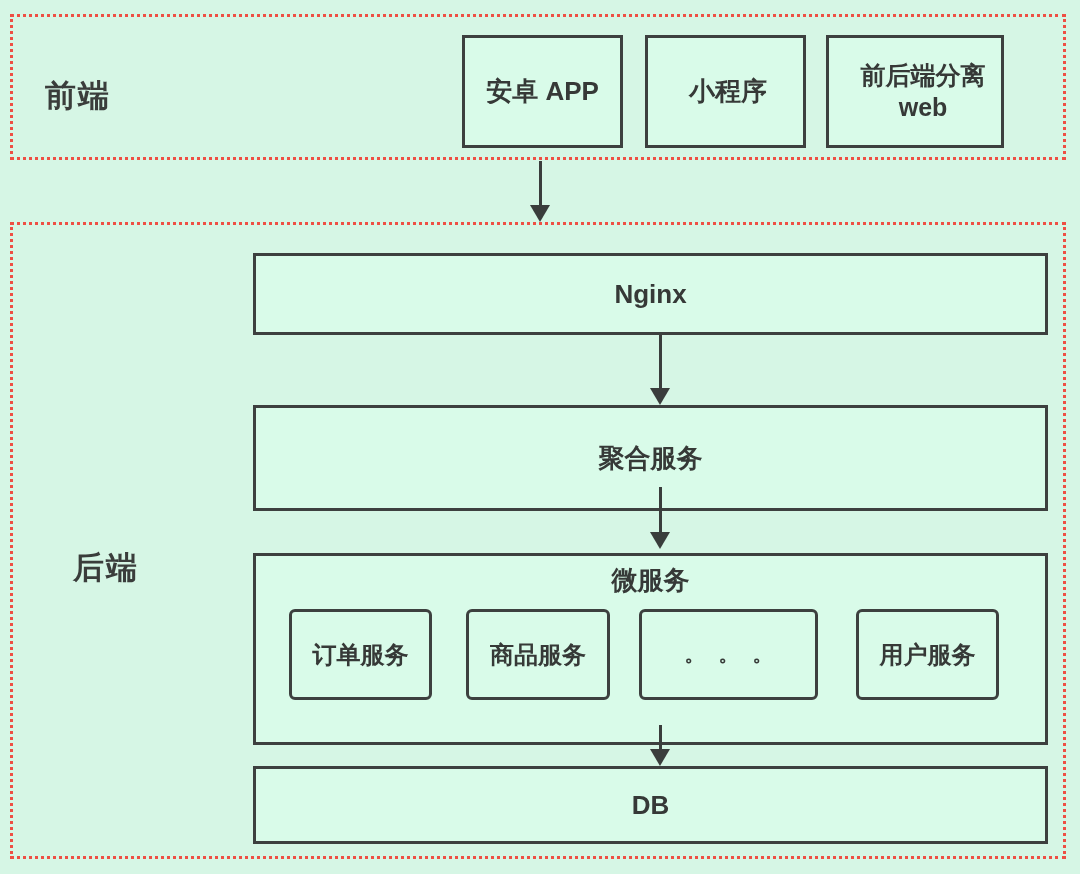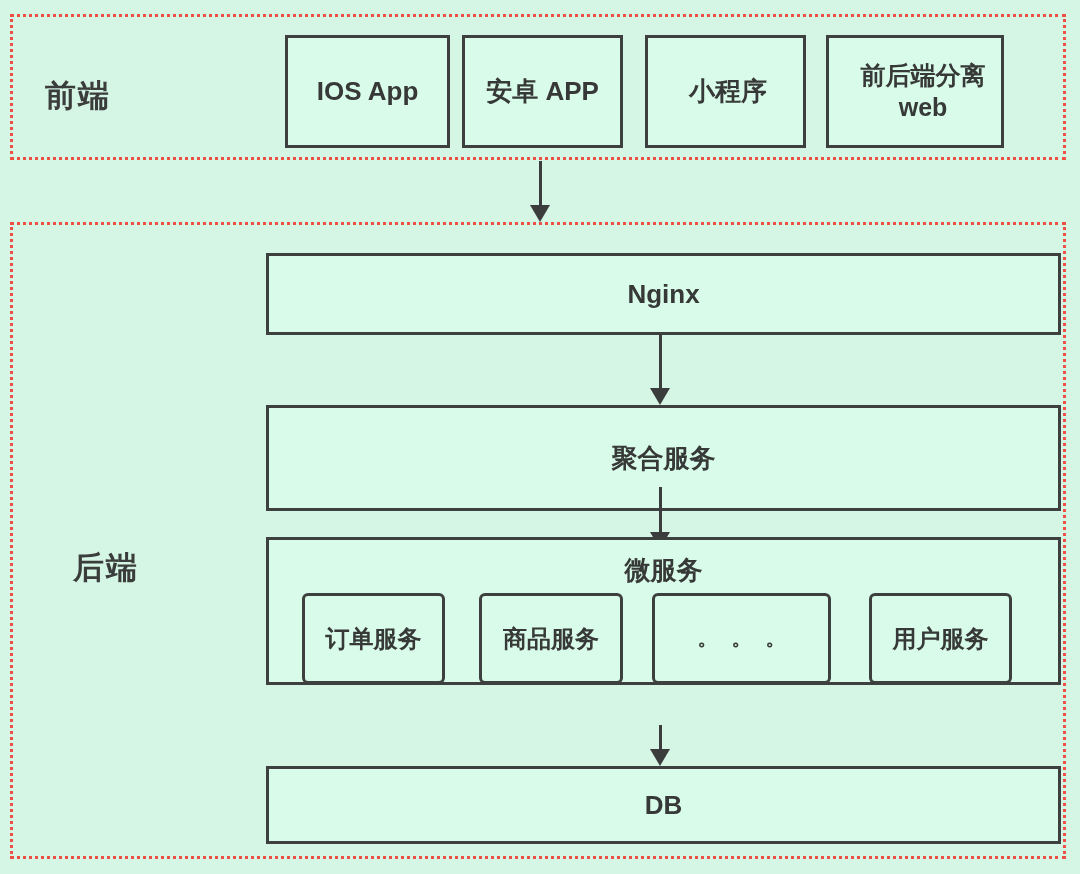--- a/index.html
+++ b/index.html
@@ -30,24 +30,24 @@
     display:flex;align-items:center;justify-content:center;
     text-align:center;
     font-size:26px;font-weight:600;color:#363937;
     line-height:1.25;
   }
   .fe-box{top:18px;height:113px;padding:0 8px;}
   .fe-ios{left:272px;width:165px;}
   .fe-android{left:449px;width:161px;}
   .fe-mini{left:632px;width:161px;padding-left:13px;}
   .fe-web{left:813px;width:178px;font-size:25px;padding-left:24px;}
-  .wide{left:240px;width:795px;margin-left:13px;}
+  .wide{left:240px;width:795px;}
   .nginx-box{top:28px;height:82px;}
   .agg-box{top:180px;height:106px;}
-  .micro-box{top:312px;height:148px;align-items:flex-start;padding-top:14px;}
+  .micro-box{top:328px;height:192px;align-items:flex-start;padding-top:8px;}
   .db-box{top:541px;height:78px;}
   .svc-box{
     top:53px;height:91px;border-radius:6px;
     font-size:24px;
   }
   .svc-order{left:33px;width:143px;}
   .svc-goods{left:210px;width:144px;}
   .svc-dots{left:383px;width:179px;font-size:20px;letter-spacing:14px;padding-left:14px;}
   .svc-user{left:600px;width:143px;}
   .arrow{
@@ -64,21 +64,20 @@
   .arrow-1{left:527px;top:161px;height:61px;}
   .arrow-2{left:634px;top:110px;height:70px;}
   .arrow-3{left:634px;top:262px;height:62px;}
   .arrow-4{left:634px;top:500px;height:41px;}
 </style>
 </head>
 <body>
 
 <div class="section section-frontend">
   <span class="section-label frontend-label">前端</span>
-  <div class="node fe-box fe-ios">IOS App</div>
   <div class="node fe-box fe-android">安卓 APP</div>
   <div class="node fe-box fe-mini">小程序</div>
   <div class="node fe-box fe-web">前后端分离 web</div>
 </div>
 
 <div class="arrow arrow-1">
   <div class="arrow-line"></div>
   <div class="arrow-head"></div>
 </div>
 

